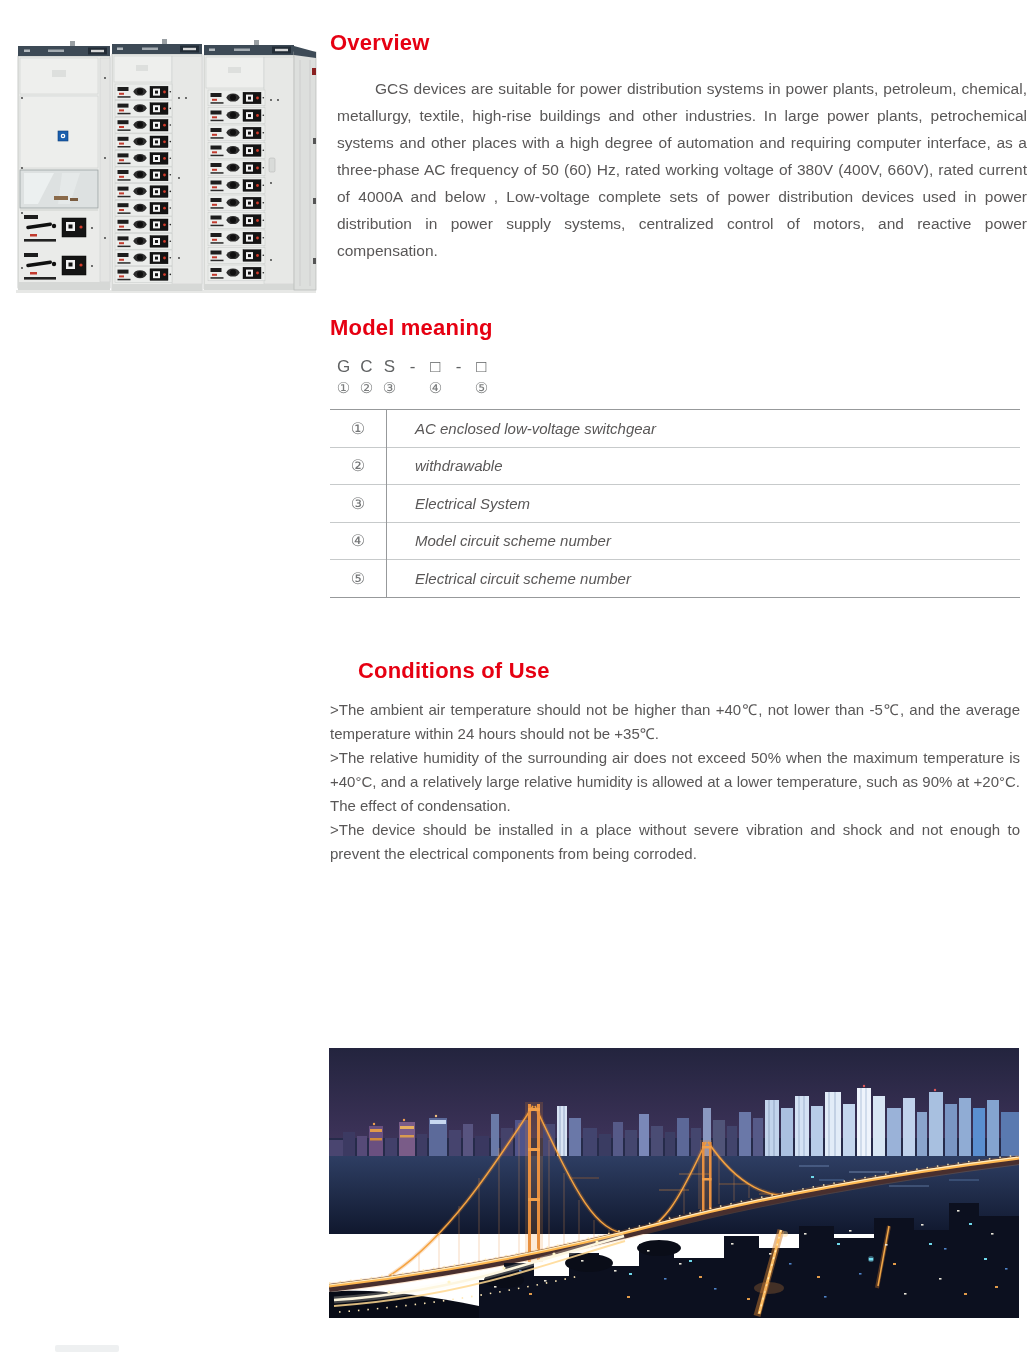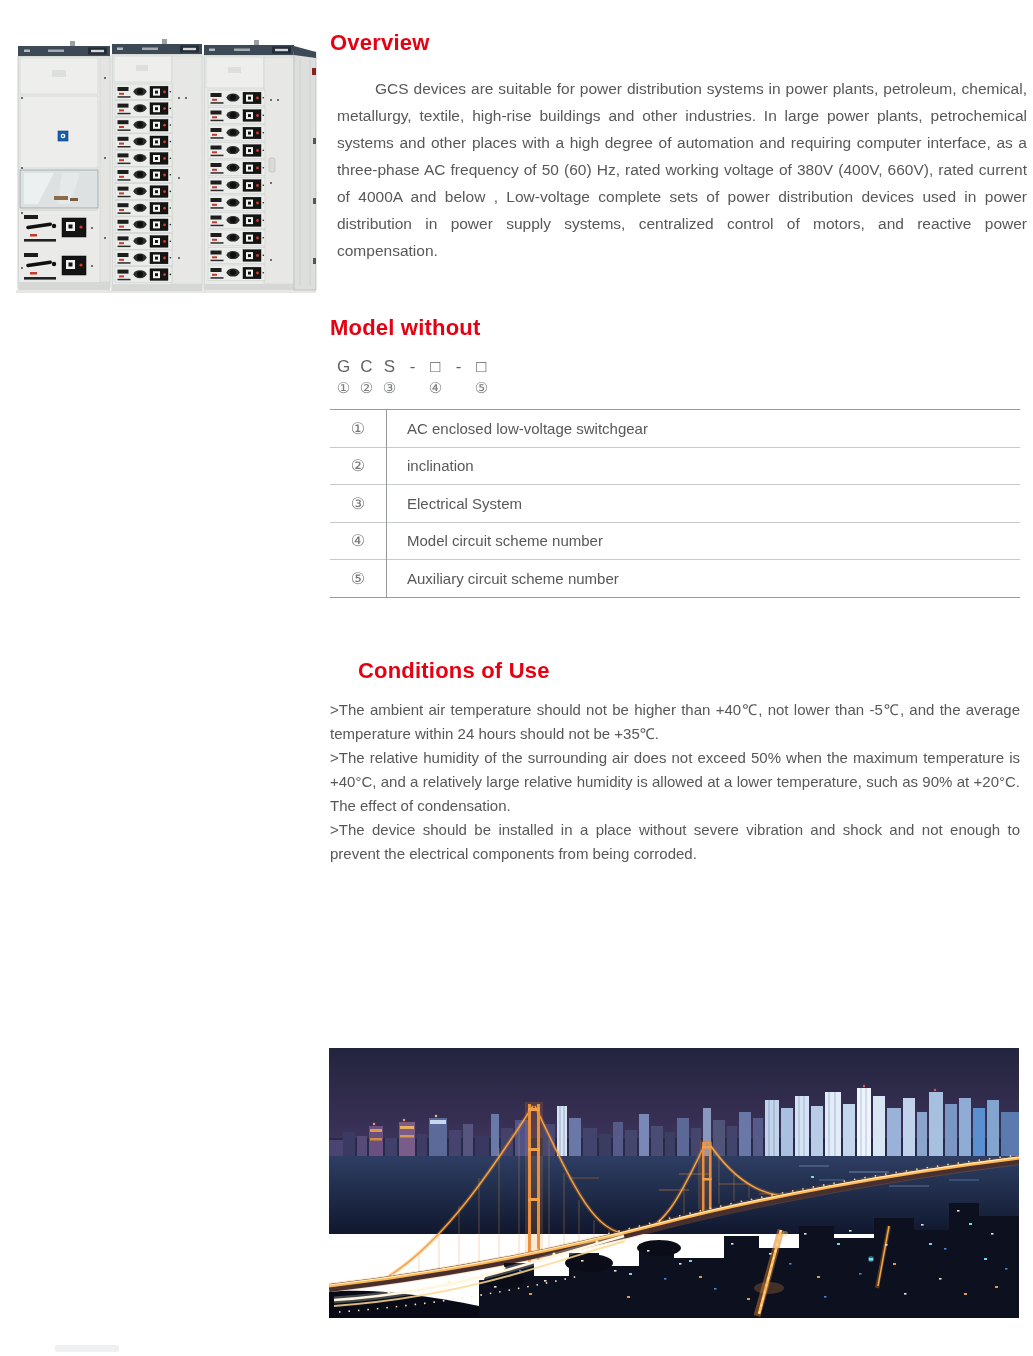--- a/index.html
+++ b/index.html
@@ -14,21 +14,21 @@
   #model-formula{top:356px;left:332px;}
   .f-row{display:flex;}
   .f-row span{display:inline-block;width:23px;text-align:center;}
   .f-chars span{font-size:17px;line-height:21px;color:#606263;}
   .f-marks span{font-size:15px;line-height:21px;color:#7b7d7e;}
   #model-table{top:409px;border-collapse:collapse;table-layout:fixed;
                border-top:1px solid #97999b;border-bottom:1px solid #97999b;}
   #model-table td{height:34.5px;font-size:15px;color:#595757;vertical-align:middle;}
   #model-table tr + tr td{border-top:1px solid #c7cacb;}
   #model-table td.c1{width:54px;text-align:center;color:#747677;border-right:1px solid #97999b;font-size:16px;}
-  #model-table td.c2{padding-left:20px;}
+  #model-table td.c2{padding-left:28px;font-style:italic;}
   #conditions-title{top:658px;margin-left:28px;}
   #conditions-body{top:698px;}
   #conditions-body p{margin:0;font-size:15px;line-height:24px;text-align:justify;white-space:pre-line;}
   .photo{position:absolute;display:block;}
   #switchgear-photo{left:14px;top:38px;}
   #bridge-photo{left:329px;top:1048px;}
   #footer-fragment{position:absolute;left:55px;top:1345px;width:64px;height:7px;
                    background:#eef0f1;border-radius:2px;}
 </style>
 </head>
@@ -177,21 +177,21 @@
     <line x1="296" y1="22" x2="296" y2="248" stroke="#c2c5c3" stroke-width="0.6"></line>
     <rect x="298" y="30" width="4" height="7" fill="#8a2020"></rect>
     <rect x="299" y="100" width="3" height="6" fill="#555"></rect>
     <rect x="299" y="160" width="3" height="6" fill="#555"></rect>
     <rect x="299" y="220" width="3" height="6" fill="#555"></rect>
   </svg>
 
   <h2 class="sec-title" id="overview-title">Overview</h2>
   <p class="col body-text" id="overview-body">GCS devices are suitable for power distribution systems in power plants, petroleum, chemical, metallurgy, textile, high-rise buildings and other industries. In large power plants, petrochemical systems and other places with a high degree of automation and requiring computer interface, as a three-phase AC frequency of 50 (60) Hz, rated working voltage of 380V (400V, 660V), rated current of 4000A and below , Low-voltage complete sets of power distribution devices used in power distribution in power supply systems, centralized control of motors, and reactive power compensation.</p>
 
-  <h2 class="sec-title" id="model-title">Model without</h2>
+  <h2 class="sec-title" id="model-title">Model meaning</h2>
 
   <div class="col" id="model-formula">
     <div class="f-row f-chars">
       <span>G</span>
         <span>C</span>
         <span>S</span>
         <span>-</span>
         <span>□</span>
         <span>-</span>
         <span>□</span>
@@ -208,33 +208,33 @@
   </div>
 
   <table class="col" id="model-table">
     <tbody>
       <tr>
         <td class="c1">①</td>
         <td class="c2">AC enclosed low-voltage switchgear</td>
       </tr>
       <tr>
         <td class="c1">②</td>
-        <td class="c2">inclination</td>
+        <td class="c2">withdrawable</td>
       </tr>
       <tr>
         <td class="c1">③</td>
         <td class="c2">Electrical System</td>
       </tr>
       <tr>
         <td class="c1">④</td>
         <td class="c2">Model circuit scheme number</td>
       </tr>
       <tr>
         <td class="c1">⑤</td>
-        <td class="c2">Auxiliary circuit scheme number</td>
+        <td class="c2">Electrical circuit scheme number</td>
       </tr>
     </tbody>
   </table>
 
   <h2 class="sec-title" id="conditions-title">Conditions of Use</h2>
   <div class="col" id="conditions-body">
     <p>&gt;The ambient air temperature should not be higher than +40℃, not lower than -5℃, and the average temperature within 24 hours should not be +35℃.</p>
     <p>&gt;The relative humidity of the surrounding air does not exceed 50% when the maximum temperature is +40°C, and a relatively large relative humidity is allowed at a lower temperature, such as 90% at +20°C. The effect of condensation.</p>
     <p>&gt;The device should be installed in a place without severe vibration and shock and not enough to prevent the electrical components from being corroded.</p>
   </div>

